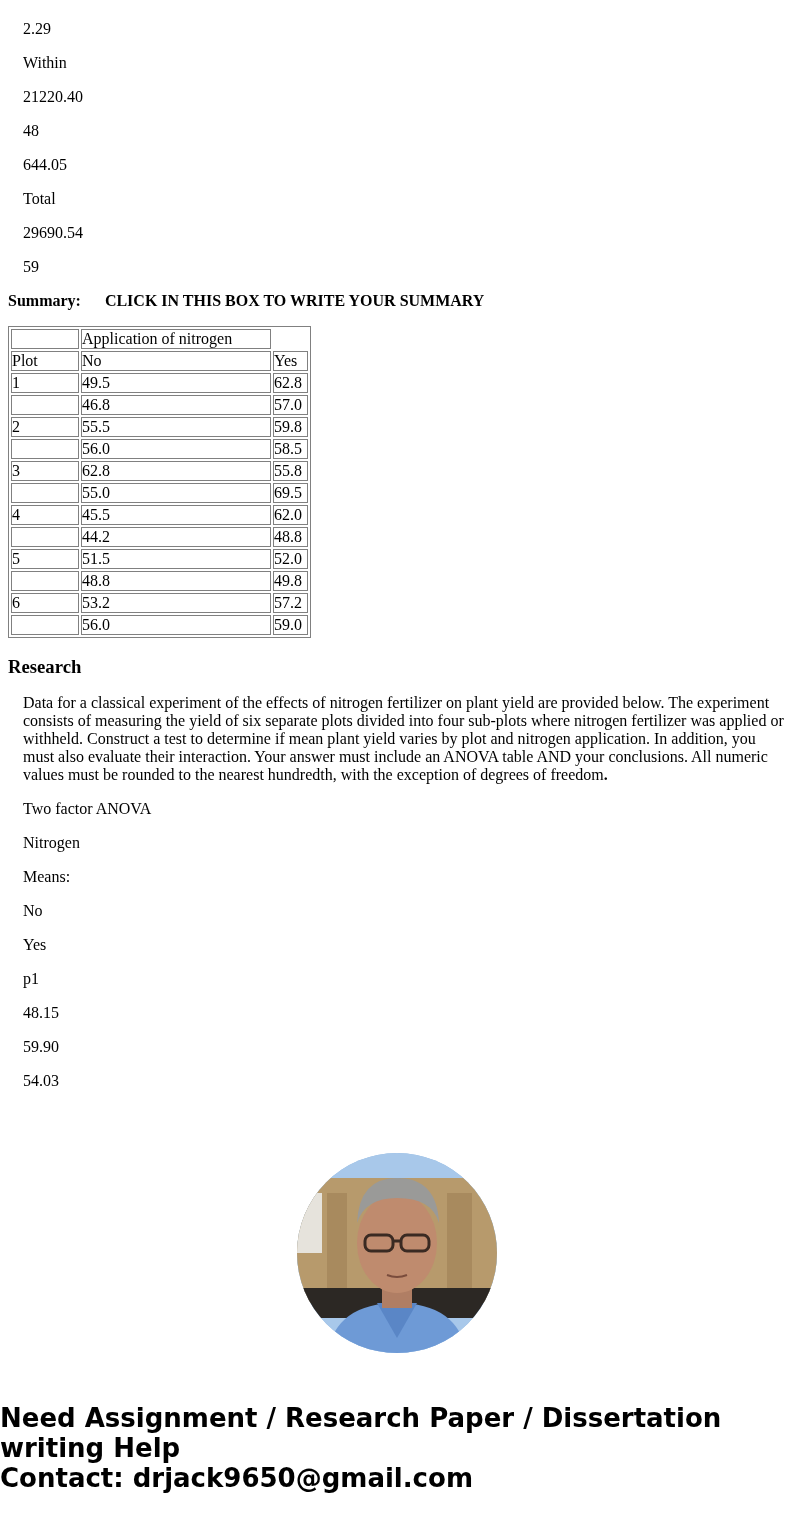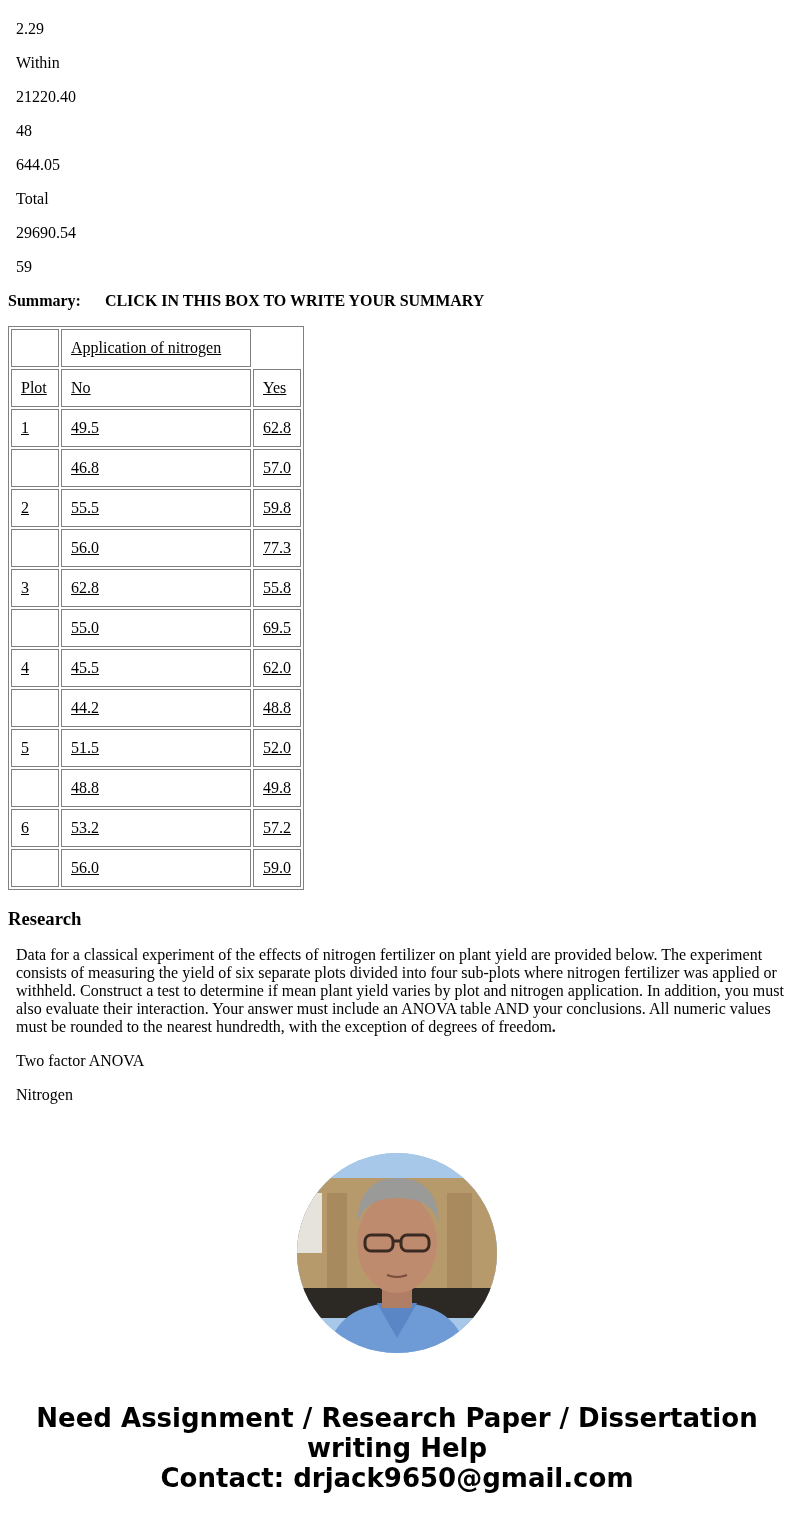--- a/index.html
+++ b/index.html
@@ -14,49 +14,48 @@
   }
   .content {
     position: absolute;
     left: 8px;
     top: -14px;
     width: 778px;
     height: 1136px;
     overflow: hidden;
   }
   .content p {
-    margin: 0 0 16px 8px;
+    margin: 0 0 16px 15px;
     line-height: 18px;
   }
   .summary-line {
     font-weight: bold;
     margin: 0 0 16px 0;
     line-height: 18px;
   }
   .summary-line .summary-prompt {
     margin-left: 24px;
     cursor: text;
   }
   table.data-table {
     border: 1px solid #808080;
     border-collapse: separate;
     border-spacing: 2px;
     margin: 0 0 16px 0;
     font-size: 16px;
   }
   table.data-table td {
     border: 1px solid #808080;
-    padding: 9px;
+    padding: 0;
     height: 18px;
     line-height: 18px;
     vertical-align: middle;
     box-sizing: border-box;
-    text-decoration: underline;
-  }
-  table.data-table td.col1 { width: 48px; }
+  }
+  table.data-table td.col1 { width: 68px; }
   table.data-table td.col2 { width: 190px; }
   table.data-table td.col3 { width: 35px; }
   table.data-table td.blank { border: none; }
   h3.solution-heading {
     font-size: 18.7px;
     font-weight: bold;
     margin: 18px 0 16px 0;
     line-height: 22px;
   }
   .problem-text {
@@ -71,21 +70,20 @@
     height: 200px;
     border-radius: 50%;
     overflow: hidden;
     background: #8fb6e0;
   }
   .footer {
     position: absolute;
     left: 0;
     top: 1403px;
     width: 794px;
-    text-align: center;
     font-family: "DejaVu Sans", sans-serif;
     font-weight: bold;
     font-size: 26px;
     line-height: 30px;
     color: #000;
   }
   .footer div { margin: 0; }
 </style>
 </head>
 <body>
@@ -128,21 +126,21 @@
         <td class="col3">57.0</td>
       </tr>
       <tr>
         <td class="col1">2</td>
         <td class="col2">55.5</td>
         <td class="col3">59.8</td>
       </tr>
       <tr>
         <td class="col1"></td>
         <td class="col2">56.0</td>
-        <td class="col3">77.3</td>
+        <td class="col3">58.5</td>
       </tr>
       <tr>
         <td class="col1">3</td>
         <td class="col2">62.8</td>
         <td class="col3">55.8</td>
       </tr>
       <tr>
         <td class="col1"></td>
         <td class="col2">55.0</td>
         <td class="col3">69.5</td>

